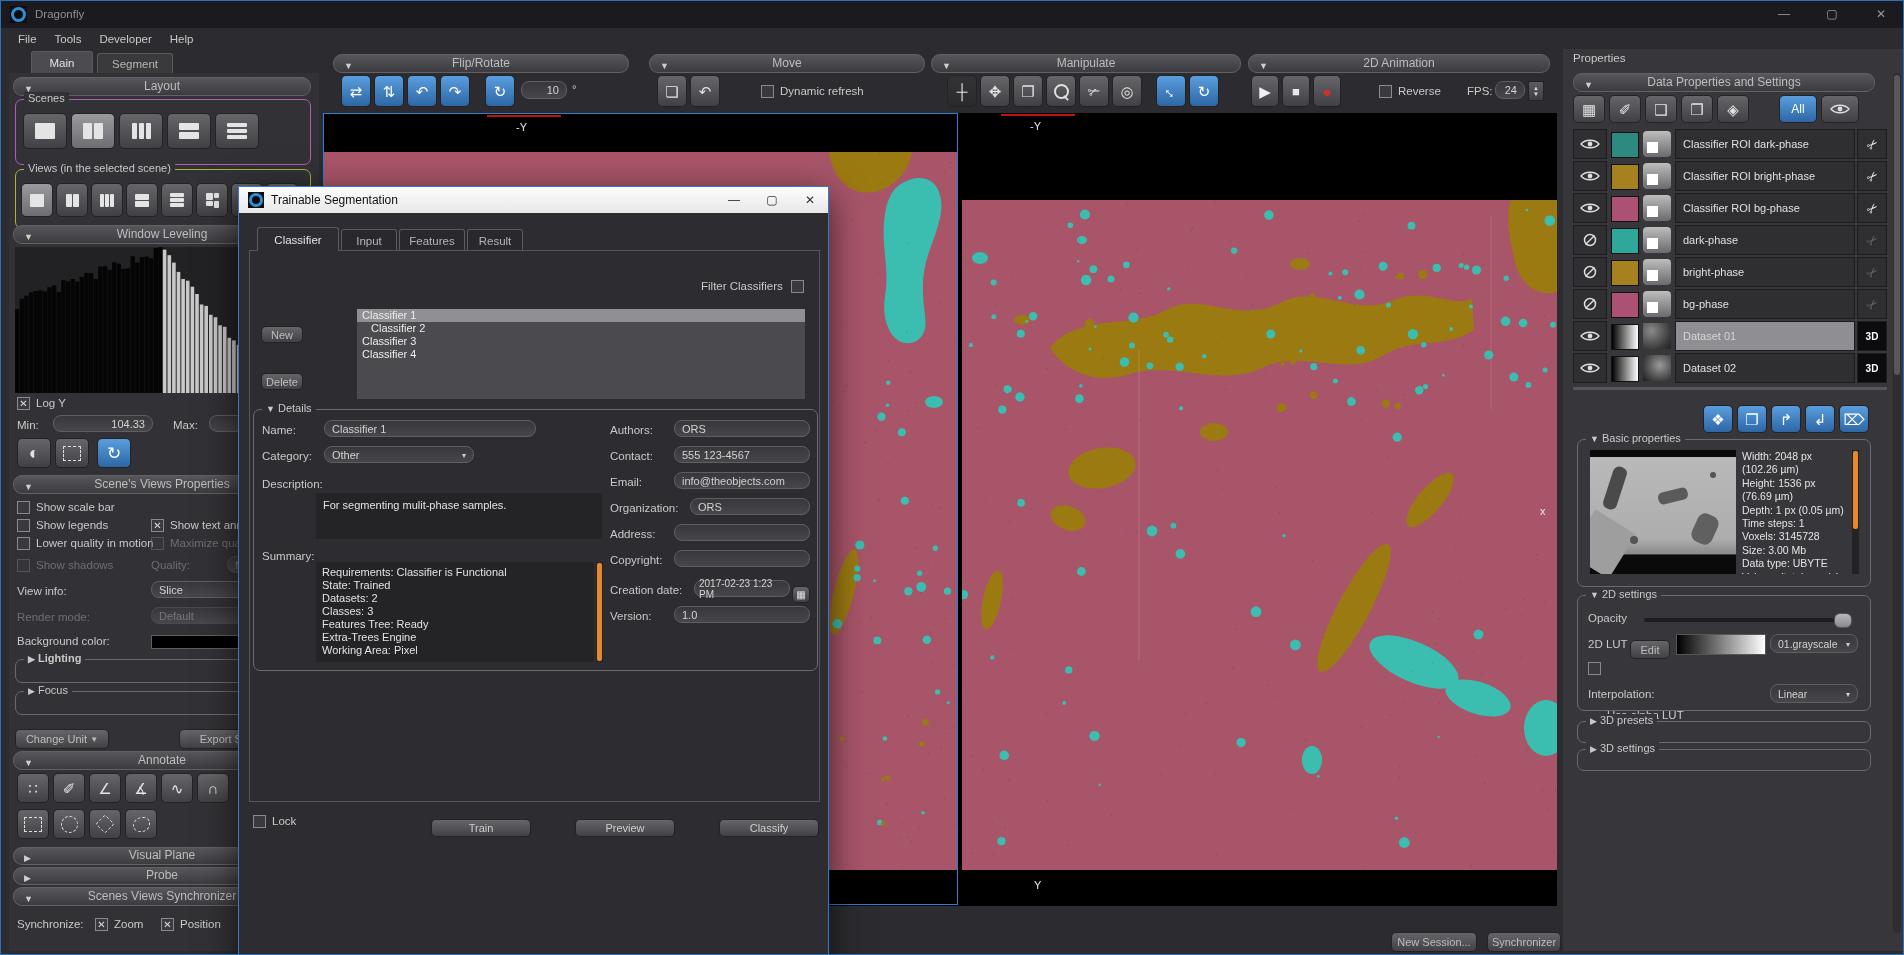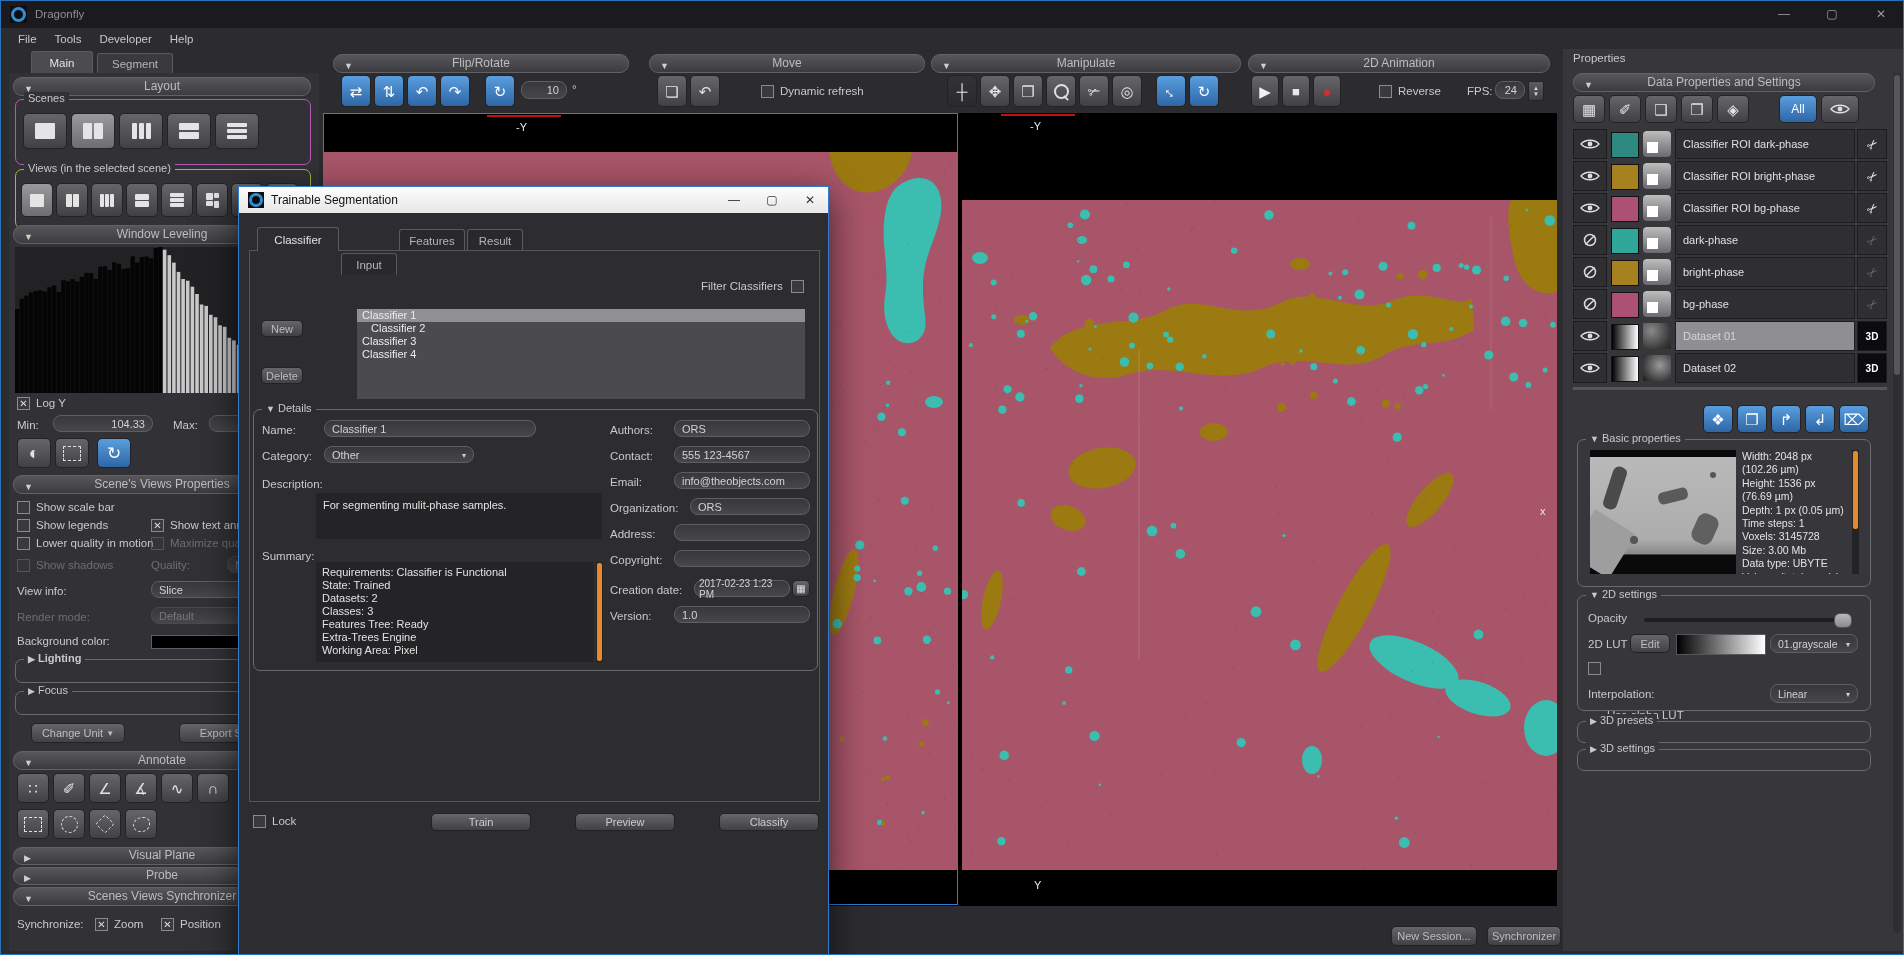--- a/index.html
+++ b/index.html
@@ -15,21 +15,21 @@
   .gbox.magenta{border-color:#b55ab2;}
   .gbox.olive{border-color:#a9b33f;}
   .glab{position:absolute;top:-8px;left:8px;background:#323236;padding:0 4px;font-size:11px;color:#c9c9c9;white-space:nowrap;}
   .glab.d{background:#2d2d31;}
   .glab.r{background:#37373b;}
   .btn{position:absolute;background:linear-gradient(#66666a,#414145);border:1px solid #232326;border-radius:5px;
        color:#e2e2e2;display:flex;align-items:center;justify-content:center;font-size:12px;box-sizing:border-box;}
   .btn.blue{background:linear-gradient(#5a9ede,#2d66a5);color:#fff;}
   .btn.active{background:linear-gradient(#9a9a9e,#6e6e72);}
   .btn.pressed{background:linear-gradient(#333336,#2a2a2d);}
-  .btn.sm{font-size:11px;}
+  .btn.sm{font-size:11px;margin-top:6px;}
   .field{position:absolute;background:linear-gradient(#38383c,#47474b);border:1px solid #5f5f63;border-radius:8px;
          color:#d2d2d2;font-size:11px;padding:0 7px;display:flex;align-items:center;box-sizing:border-box;}
   .field.num{justify-content:flex-end;}
   .field.dis{color:#77777b;border-color:#4a4a4e;text-align:right;}
   .ddl .arr{position:absolute;right:7px;font-size:8px;color:#cfcfcf;top:50%;transform:translateY(-50%);}
   .cb{position:absolute;width:13px;height:13px;background:#3a3a3e;border:1px solid #8a8a8e;box-sizing:border-box;
       display:flex;align-items:center;justify-content:center;font-size:10px;color:#dedede;}
   .cb.dis{opacity:.4;}
   .tab{position:absolute;box-sizing:border-box;font-size:11.5px;display:flex;align-items:center;justify-content:center;
        border:1px solid #5a5a5e;border-bottom:none;border-radius:3px 3px 0 0;background:#3a3a3d;color:#b5b5b5;}
@@ -305,21 +305,21 @@
     <span class="abs txt" style="left:8px;top:562px;">Background color:</span>
     <div class="abs" style="left:142px;top:562px;width:160px;height:12px;background:#000;border:1px solid #5f5f63;"></div>
 
     <div class="gbox" style="left:6px;top:586px;width:294px;height:22px;font-weight:bold;">
       <span class="glab"><span style="font-size:9px;">▶</span>&nbsp;<span>Lighting</span></span>
     </div>
     <div class="gbox" style="left:6px;top:618px;width:294px;height:22px;">
       <span class="glab"><span style="font-size:9px;">▶</span>&nbsp;<span>Focus</span></span>
     </div>
 
-    <div class="btn sm" style="left:22px;top:650px;width:94px;height:20px;color:#bdbdbd;"><span>Change Unit</span>&nbsp;<span style="font-size:8px;">▼</span></div>
+    <div class="btn sm" style="left:6px;top:650px;width:94px;height:20px;color:#bdbdbd;"><span>Change Unit</span>&nbsp;<span style="font-size:8px;">▼</span></div>
     <div class="btn sm" style="left:170px;top:650px;width:132px;height:20px;color:#bdbdbd;">
         <span>Export Screenshot</span>
       </div>
 
     <div class="hdr" style="left:4px;top:678px;width:296px;height:17px;">
       <span class="tri">▼</span>
       <span>Annotate</span>
     </div>
     <div class="btn" style="left:8px;top:700px;width:32px;height:30px;">
         <span class="icn">∷</span>
@@ -1076,21 +1076,21 @@
       <div class="abs" style="left:9px;top:5px;width:16px;height:16px;background:#0d0d10;display:flex;align-items:center;justify-content:center;">
           <div style="width:8px;height:8px;border:3px solid #2e8fd4;border-radius:50%;"></div>
         </div>
       <span class="abs" style="left:32px;top:6px;font-size:12px;color:#111;">Trainable Segmentation</span>
       <div class="dtb-btn" style="left:477px;top:0;">—</div>
       <div class="dtb-btn" style="left:515px;top:0;">▢</div>
       <div class="dtb-btn" style="left:553px;top:0;">✕</div>
     </div>
 
     <div class="tab on" style="left:18px;top:40px;width:82px;height:24px;background:#2d2d31;z-index:2;">Classifier</div>
-    <div class="tab" style="left:102px;top:42px;width:56px;height:22px;background:#29292d;margin-top:24px;">Input</div>
+    <div class="tab" style="left:102px;top:42px;width:56px;height:22px;background:#29292d;">Input</div>
     <div class="tab" style="left:160px;top:42px;width:66px;height:22px;background:#29292d;">Features</div>
     <div class="tab" style="left:228px;top:42px;width:56px;height:22px;background:#29292d;">Result</div>
 
     <div class="abs" style="left:10px;top:63px;width:571px;height:552px;border:1px solid #55555a;box-sizing:border-box;"></div>
 
     <span class="abs txt" style="left:462px;top:93px;">Filter Classifiers</span>
     <div class="cb" style="left:552px;top:93px;"></div>
 
     <div class="btn sm" style="left:22px;top:133px;width:42px;height:17px;color:#bdbdbd;">New</div>
     <div class="btn sm" style="left:22px;top:180px;width:42px;height:17px;color:#bdbdbd;">Delete</div>

